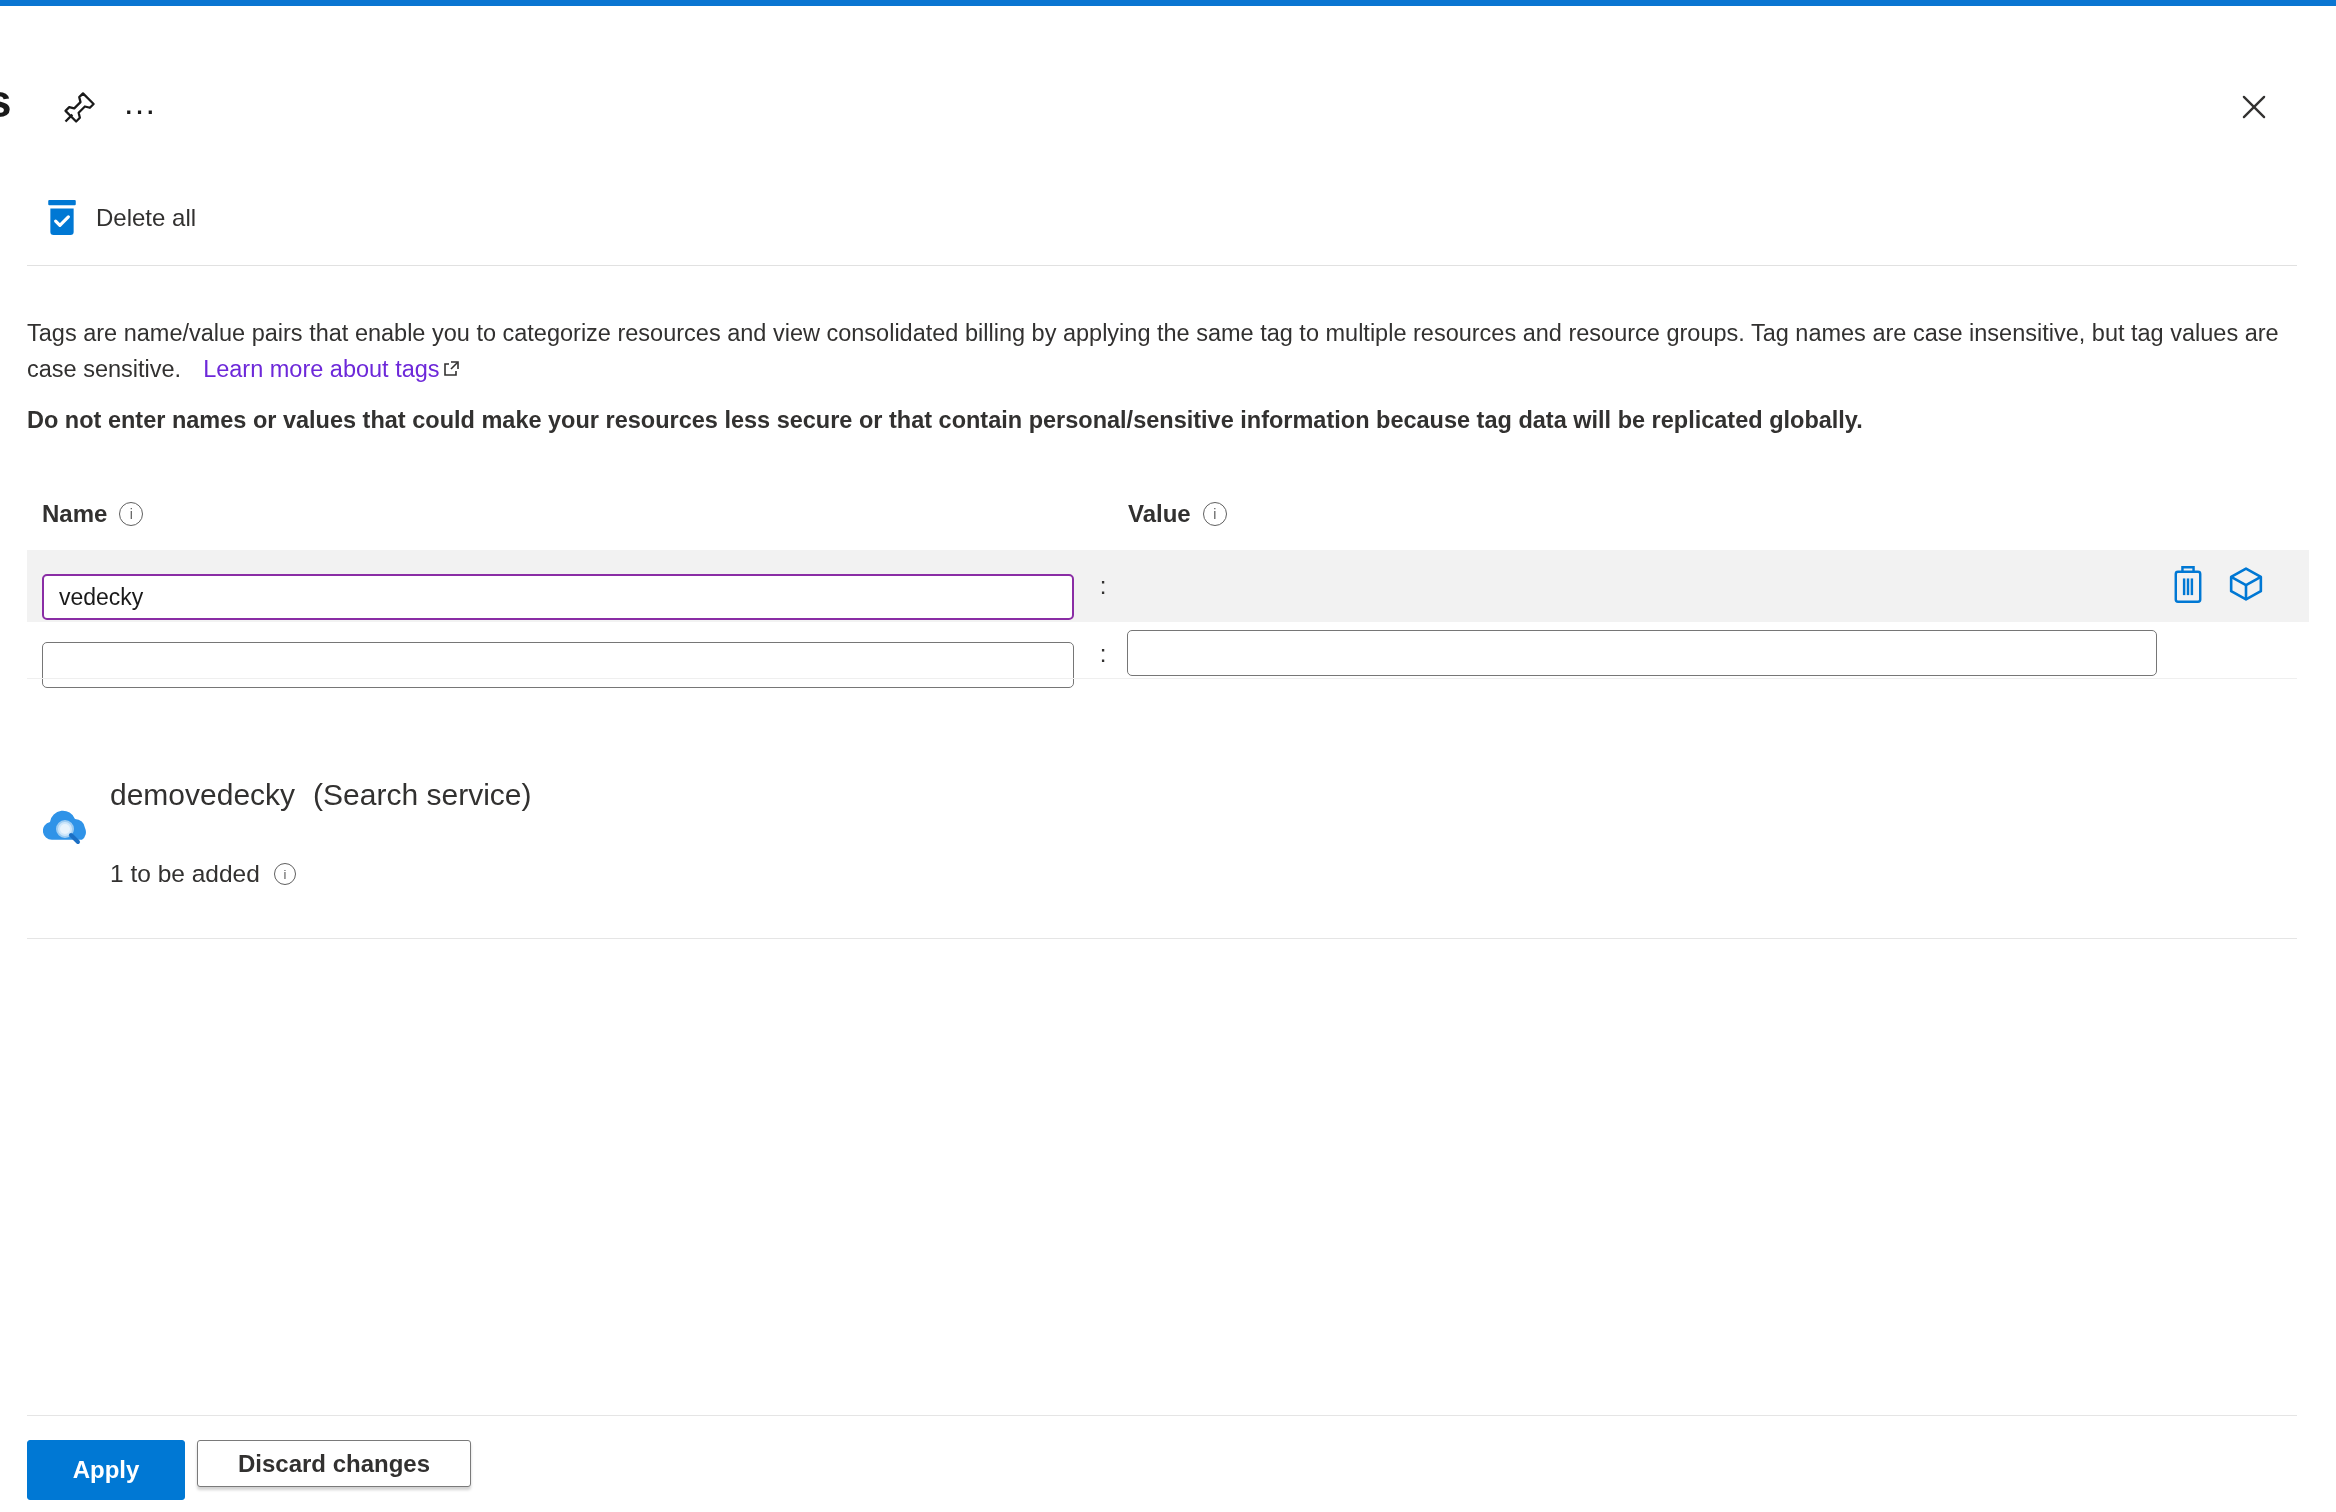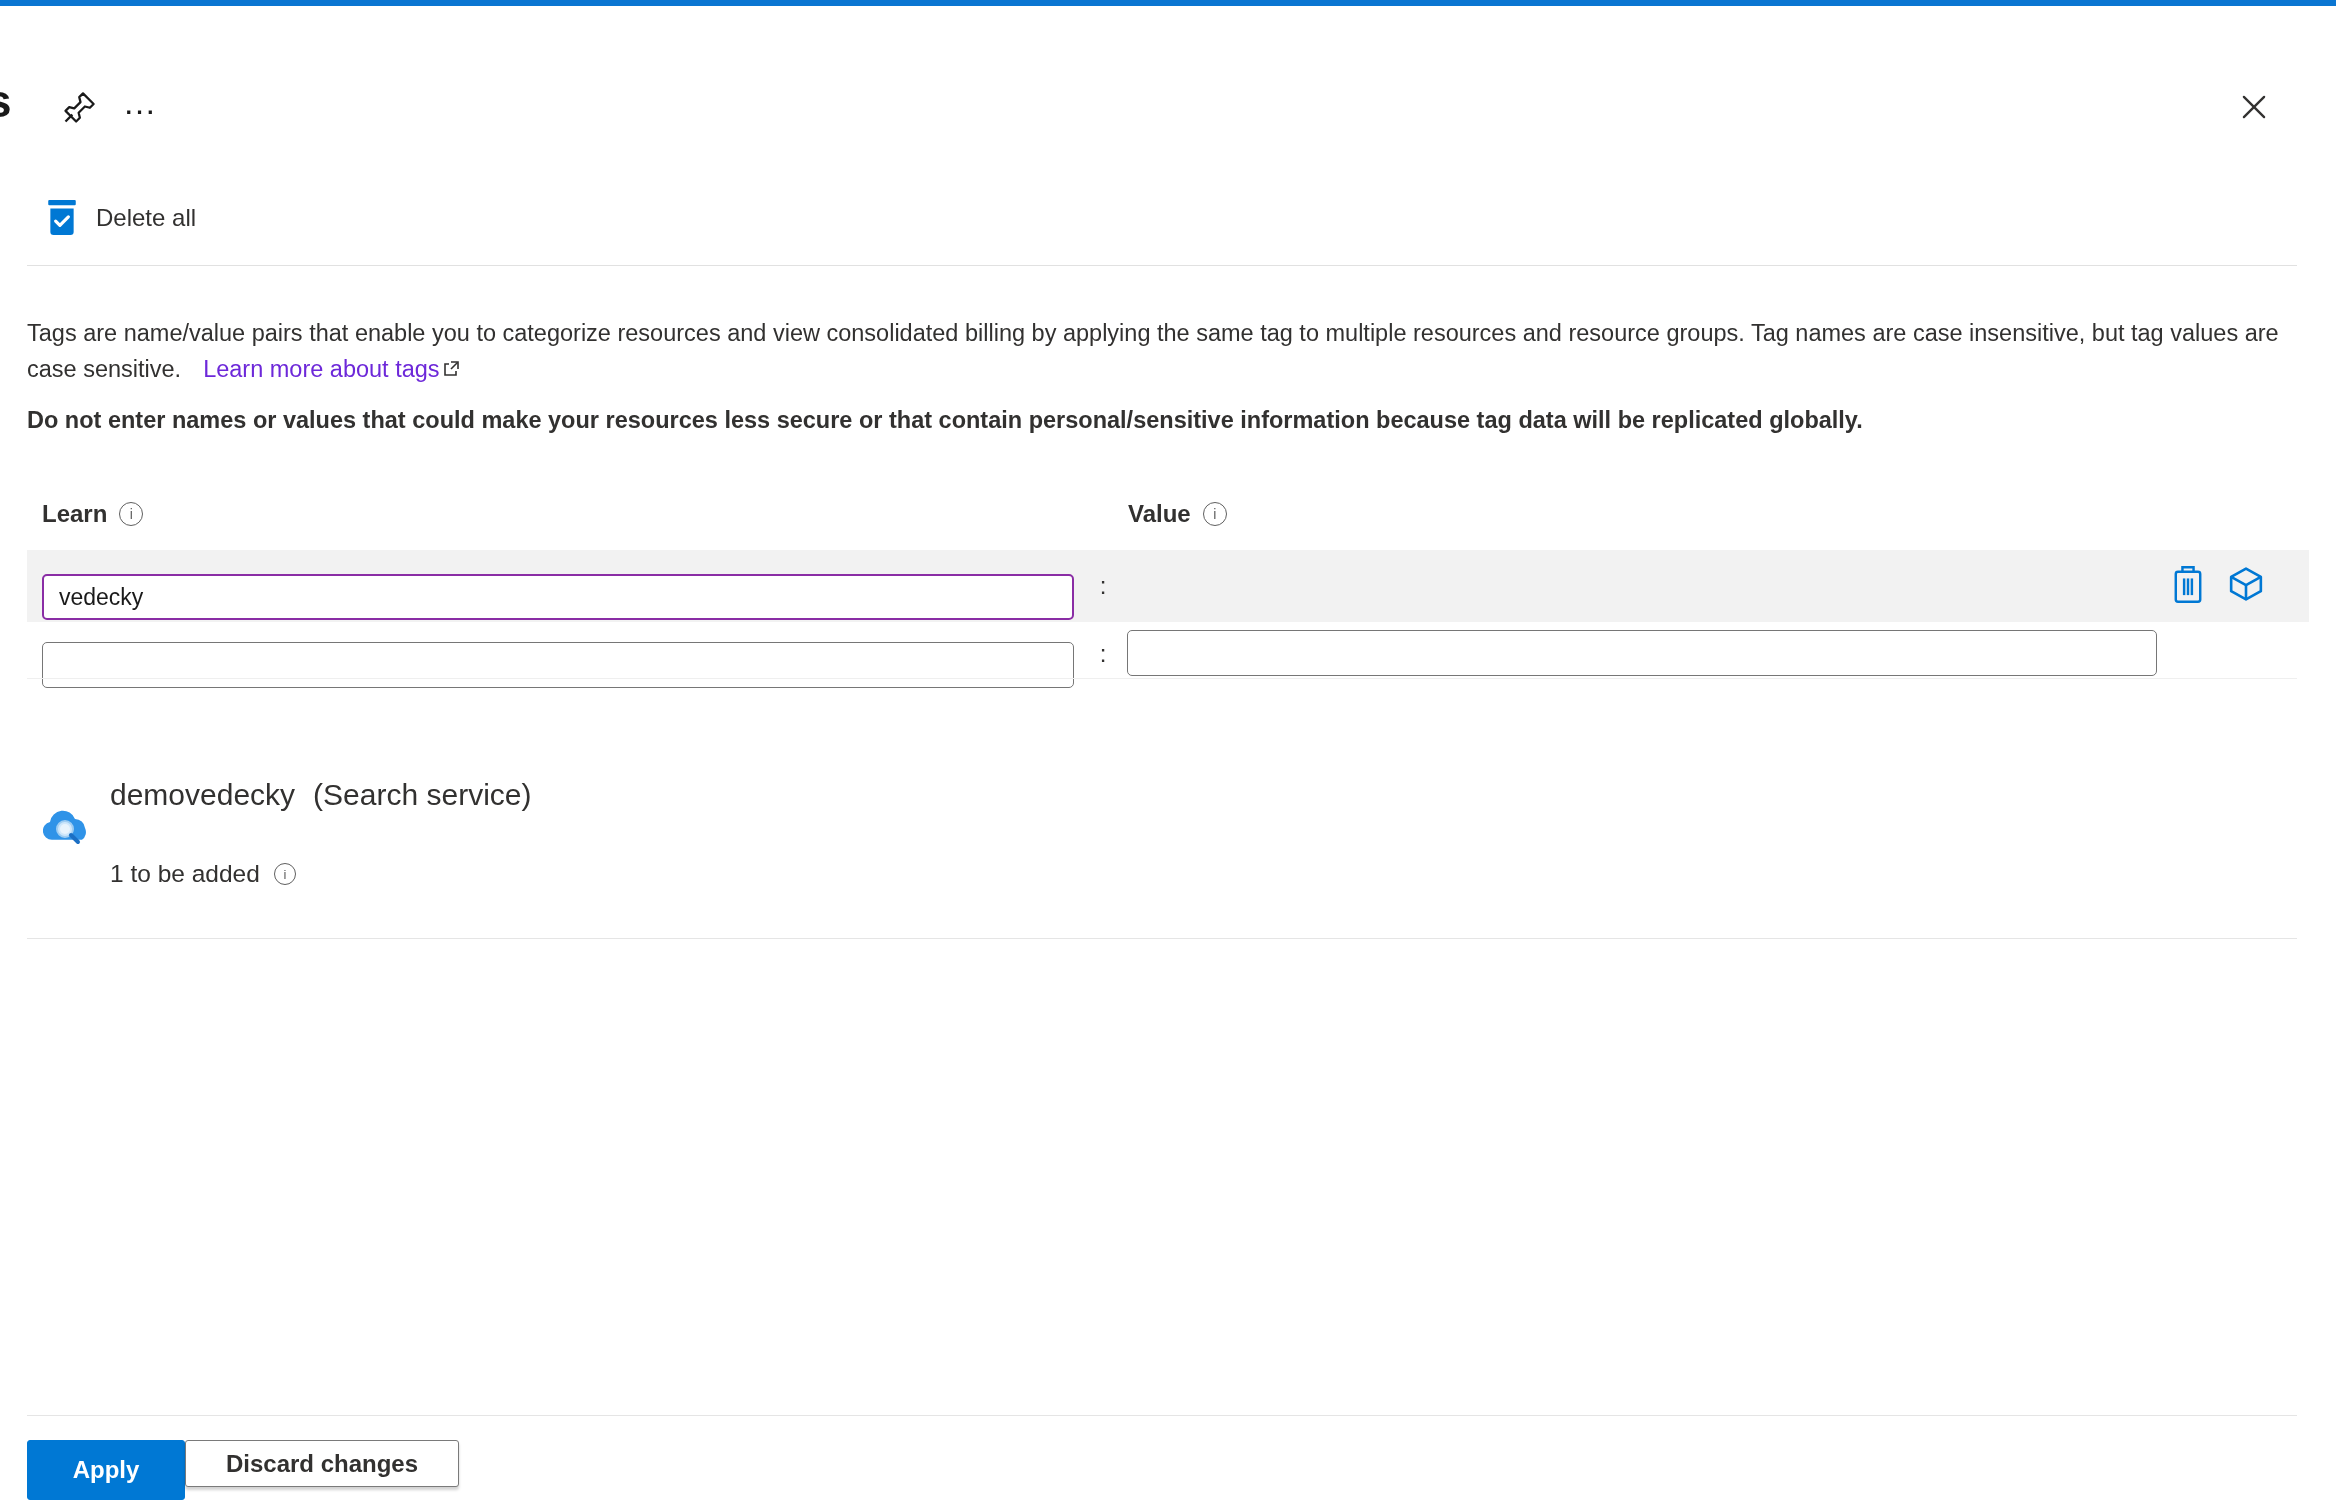--- a/index.html
+++ b/index.html
@@ -58,21 +58,21 @@
   
   .res-ico { position:absolute; top:810px; left:43px; }
   .res-title { position:absolute; top:778px; left:110px; font-size:30px; }
   .res-type { margin-left:18px; }
   .res-status { position:absolute; top:860px; left:110px; font-size:24.5px; display:flex; align-items:center; gap:14px; }
 
   
   .btn-apply { position:absolute; top:1440px; left:27px; width:158px; height:60px;
                background:#0078d4; color:#fff; border:1px solid #0078d4; border-radius:3px;
                font-family:inherit; font-size:24px; font-weight:bold; cursor:pointer; }
-  .btn-discard { position:absolute; top:1440px; left:185px; width:274px; height:47px;
+  .btn-discard { position:absolute; top:1440px; left:197px; width:274px; height:47px;
                  background:#fff; color:#323130; border:1.5px solid #7a7a7a; border-radius:3px;
                  box-shadow:0 3px 3px rgba(0,0,0,.18);
                  font-family:inherit; font-size:24px; font-weight:bold; cursor:pointer; }
 </style>
 </head>
 <body>
 
 <div class="root">
   <div class="topbar"></div>
 
@@ -113,21 +113,21 @@
         <path d="M7 4 H3 v11 h11 v-4"></path>
         <path d="M9 2 h7 v7"></path>
         <line x1="9" y1="9" x2="15.5" y2="2.5"></line>
       </svg>
     </span>
   </p>
 
   <p class="warn">Do not enter names or values that could make your resources less secure or that contain personal/sensitive information because tag data will be replicated globally.</p>
 
   <div class="col-head head-name">
-    <span>Learn</span>
+    <span>Name</span>
     <span class="info-ico">i</span>
   </div>
   <div class="col-head head-value">
     <span>Value</span>
     <span class="info-ico">i</span>
   </div>
 
   <div class="tagrow row0">
     <input class="tag-input in-name" type="text" value="vedecky" style="">
     <span class="colon">:</span>

